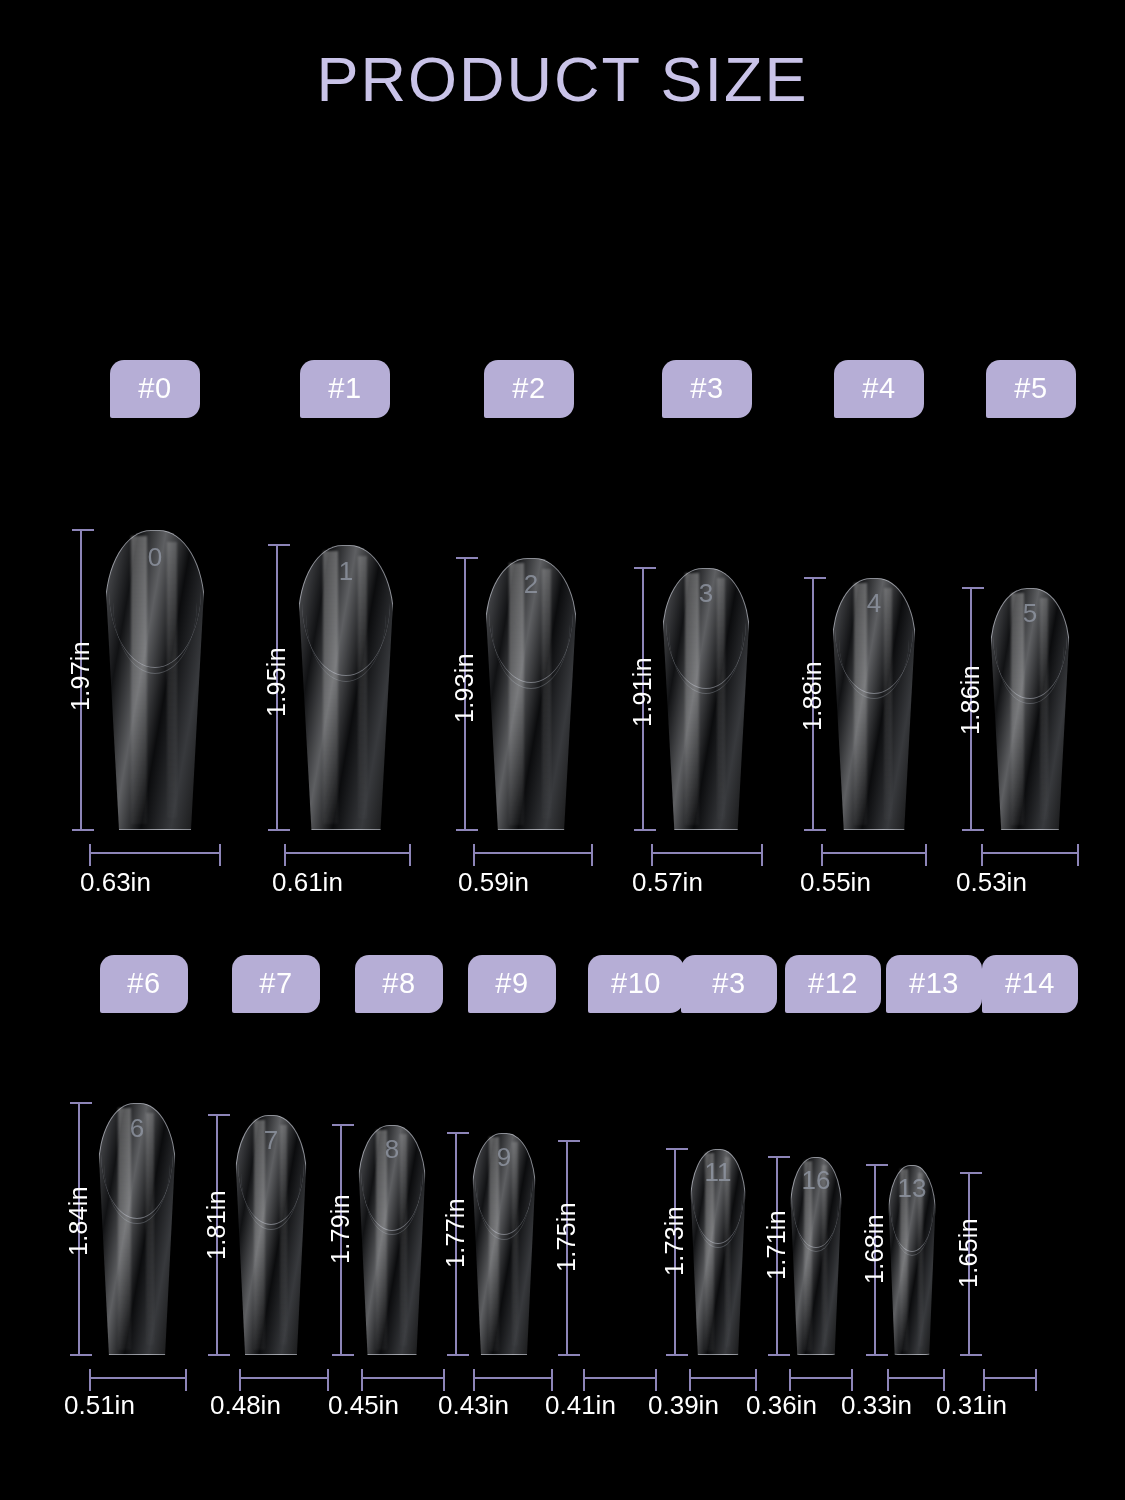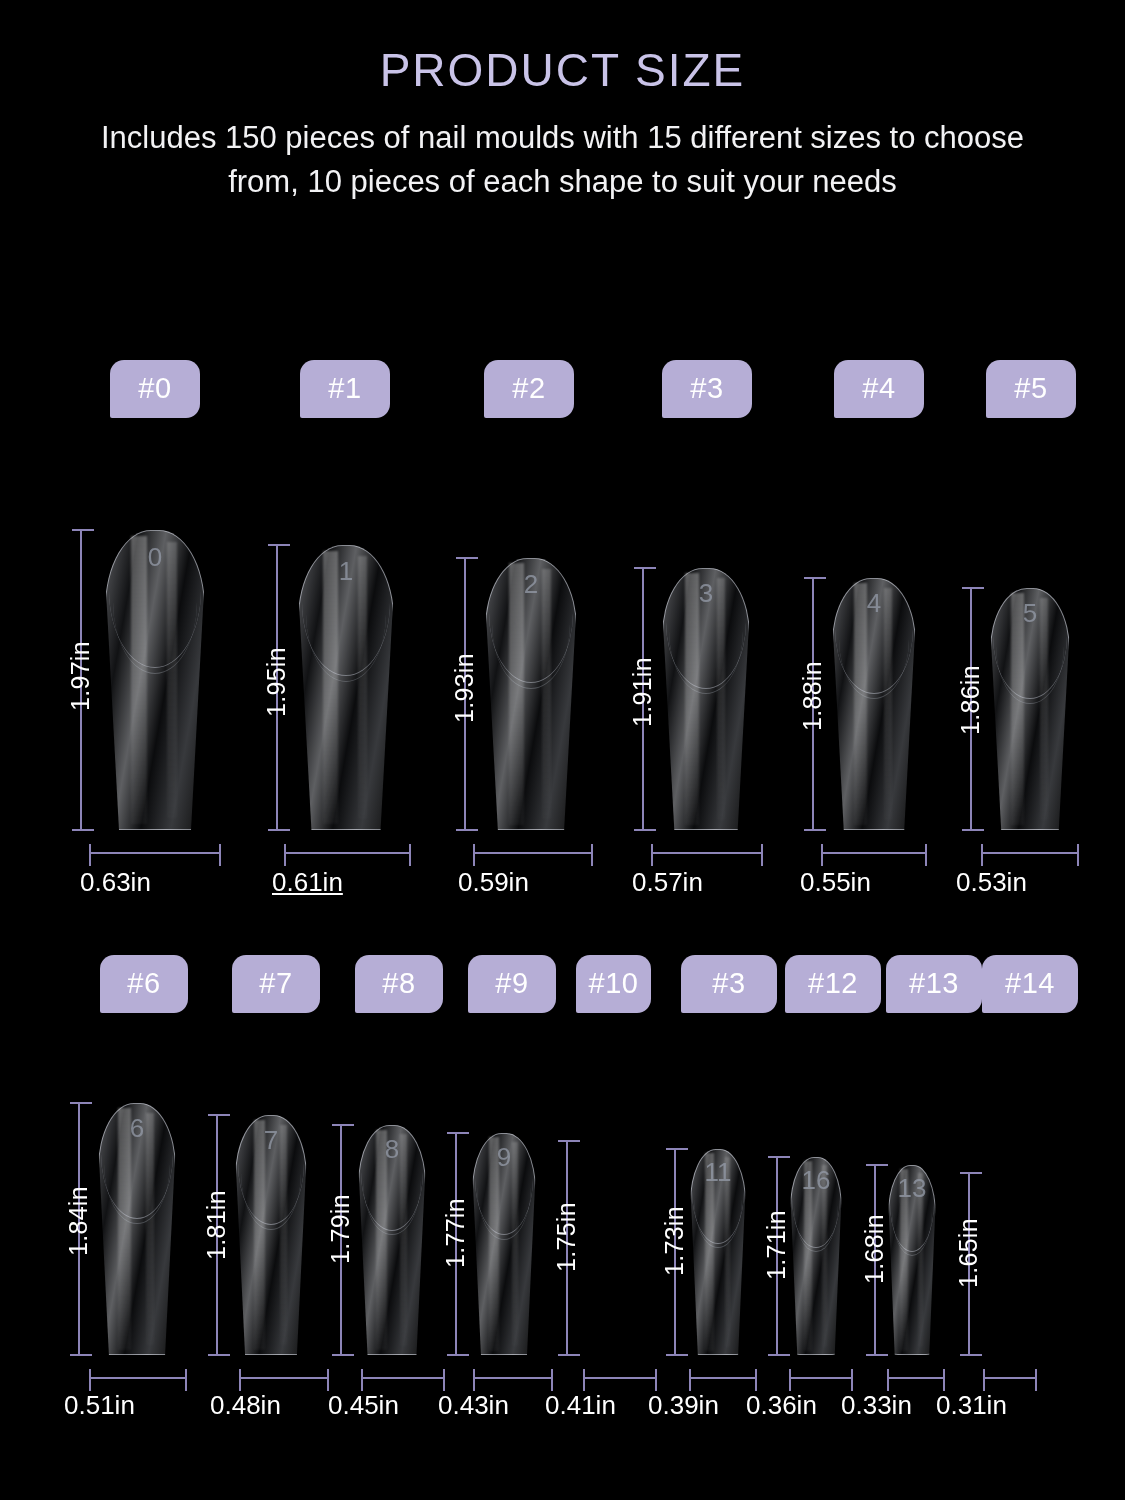--- a/index.html
+++ b/index.html
@@ -16,21 +16,21 @@
     color: #ffffff;
     overflow: hidden;
   }
 
   
   .header {
     padding-top: 46px;
     text-align: center;
   }
   .title {
-    font-size: 46px;
+    font-size: 63px;
     letter-spacing: 2px;
     font-weight: 400;
     color: #c9c3e8;
     margin: 0;
     line-height: 1.05;
   }
   .subtitle {
     margin: 22px auto 0 auto;
     width: 930px;
     font-size: 31px;
@@ -192,21 +192,20 @@
     font-size: 26px;
     color: #ffffff;
     text-align: left;
   }
 </style>
 </head>
 <body>
 
 <div class="header">
   <h1 class="title">PRODUCT SIZE</h1>
-  <p class="subtitle">Includes 150 pieces of nail moulds with 15 different sizes to choose from, 10 pieces of each shape to suit your needs</p>
 </div>
 
 <div class="row row-1">
 
   <div class="badges">
     <div class="badge" style="left:110px;width:90px;">#0</div>
     <div class="badge" style="left:300px;width:90px;">#1</div>
     <div class="badge" style="left:484px;width:90px;">#2</div>
     <div class="badge" style="left:662px;width:90px;">#3</div>
     <div class="badge" style="left:834px;width:90px;">#4</div>
@@ -236,21 +235,21 @@
         <div class="nail-sheen"></div>
         <div class="nail-sheen2"></div>
         <div class="nail-smile"></div>
         <div class="nail-smile2"></div>
         <div class="nail-num">1</div>
       </div>
     </div>
     <div class="vmeasure" style="left:276px;bottom:0;height:285px;"></div>
     <div class="vlabel" style="left:262px;bottom:84px;">1.95in</div>
     <div class="hmeasure" style="left:285px;bottom:-24px;width:125px;"></div>
-    <div class="hlabel" style="left:272px;bottom:-68px;width:150px;text-decoration:underline;">0.61in</div>
+    <div class="hlabel" style="left:272px;bottom:-68px;width:150px;">0.61in</div>
 
     <div class="nail-wrap" style="left:485px;width:92px;height:272px;">
       <div class="nail">
         <div class="nail-body"></div>
         <div class="nail-sheen"></div>
         <div class="nail-sheen2"></div>
         <div class="nail-smile"></div>
         <div class="nail-smile2"></div>
         <div class="nail-num">2</div>
       </div>
@@ -308,21 +307,21 @@
   </div>
 </div>
 
 <div class="row row-2">
 
   <div class="badges">
     <div class="badge" style="left:100px;width:88px;">#6</div>
     <div class="badge" style="left:232px;width:88px;">#7</div>
     <div class="badge" style="left:355px;width:88px;">#8</div>
     <div class="badge" style="left:468px;width:88px;">#9</div>
-    <div class="badge" style="left:576px;width:75px;">#10</div>
+    <div class="badge" style="left:588px;width:96px;">#10</div>
     <div class="badge" style="left:681px;width:96px;">#3</div>
     <div class="badge" style="left:785px;width:96px;">#12</div>
     <div class="badge" style="left:886px;width:96px;">#13</div>
     <div class="badge" style="left:982px;width:96px;">#14</div>
   </div>
 
   <div class="stage stage-2">
 
     <div class="nail-wrap" style="left:98px;width:78px;height:252px;">
       <div class="nail">

